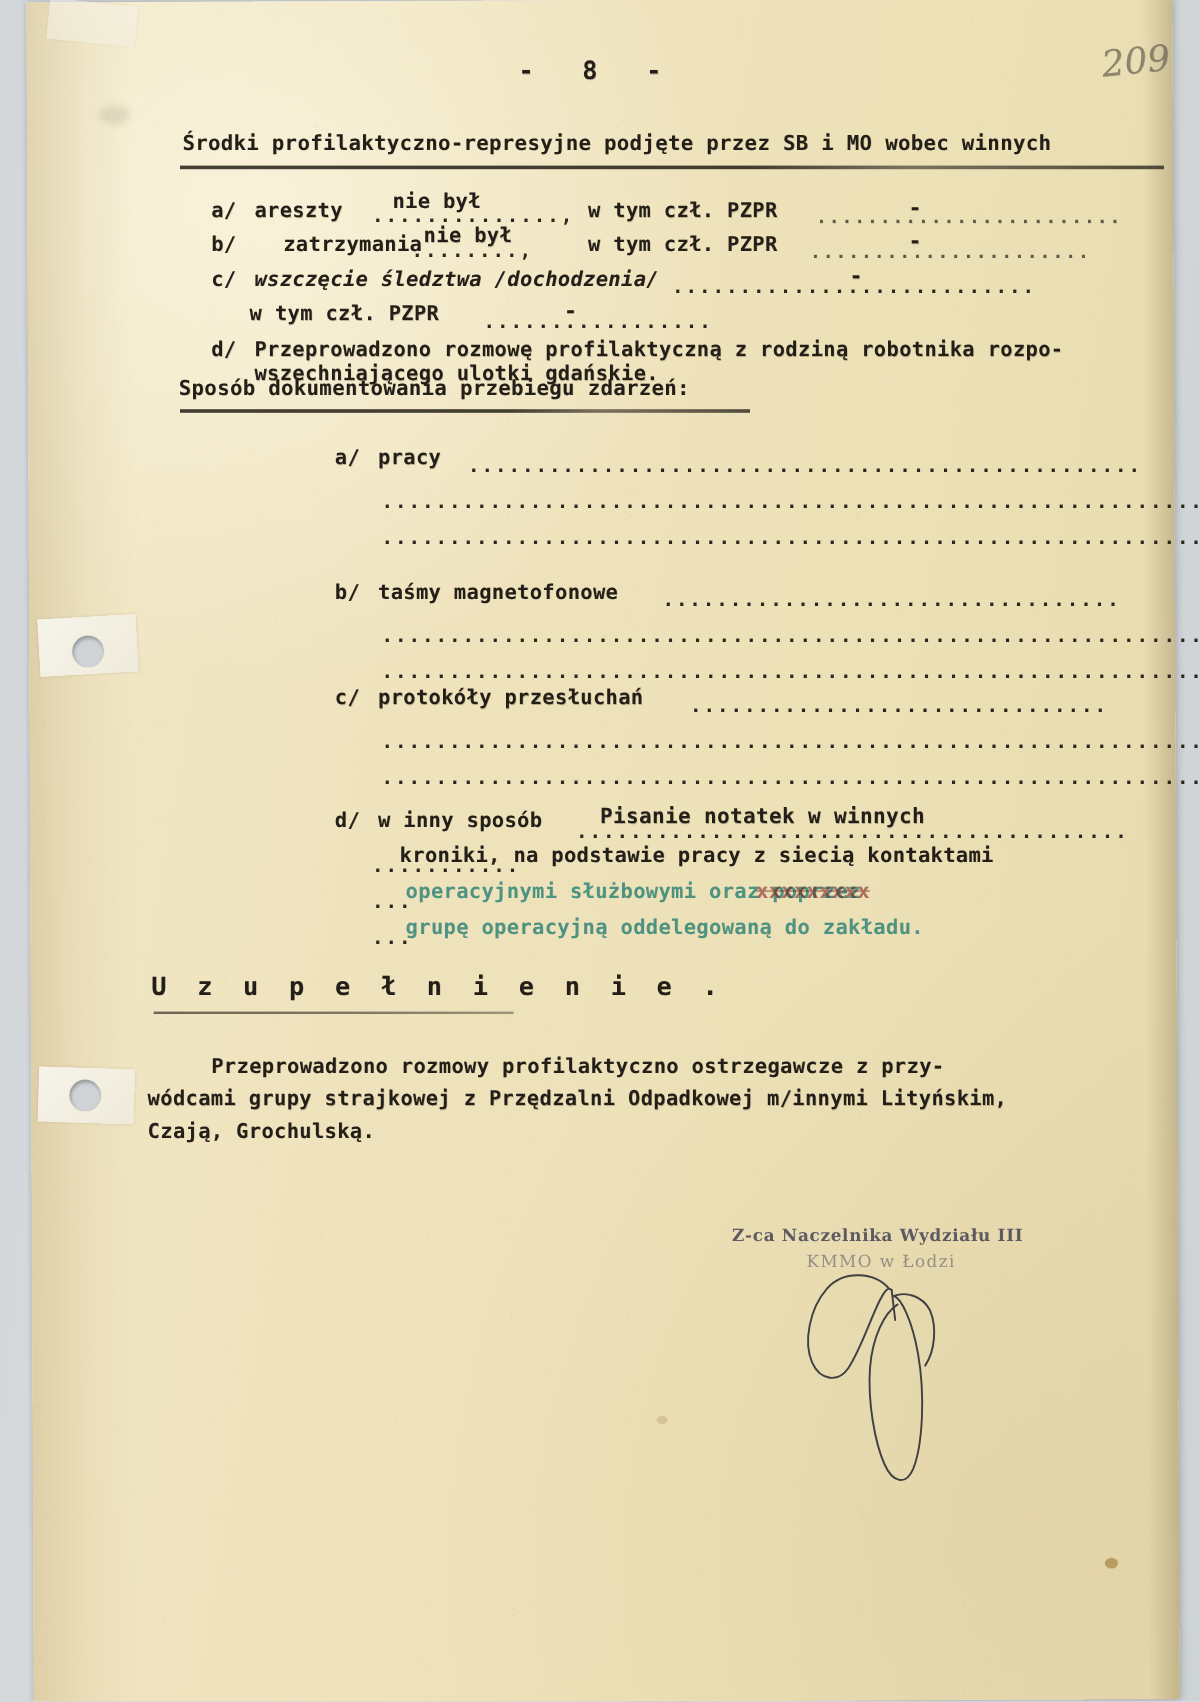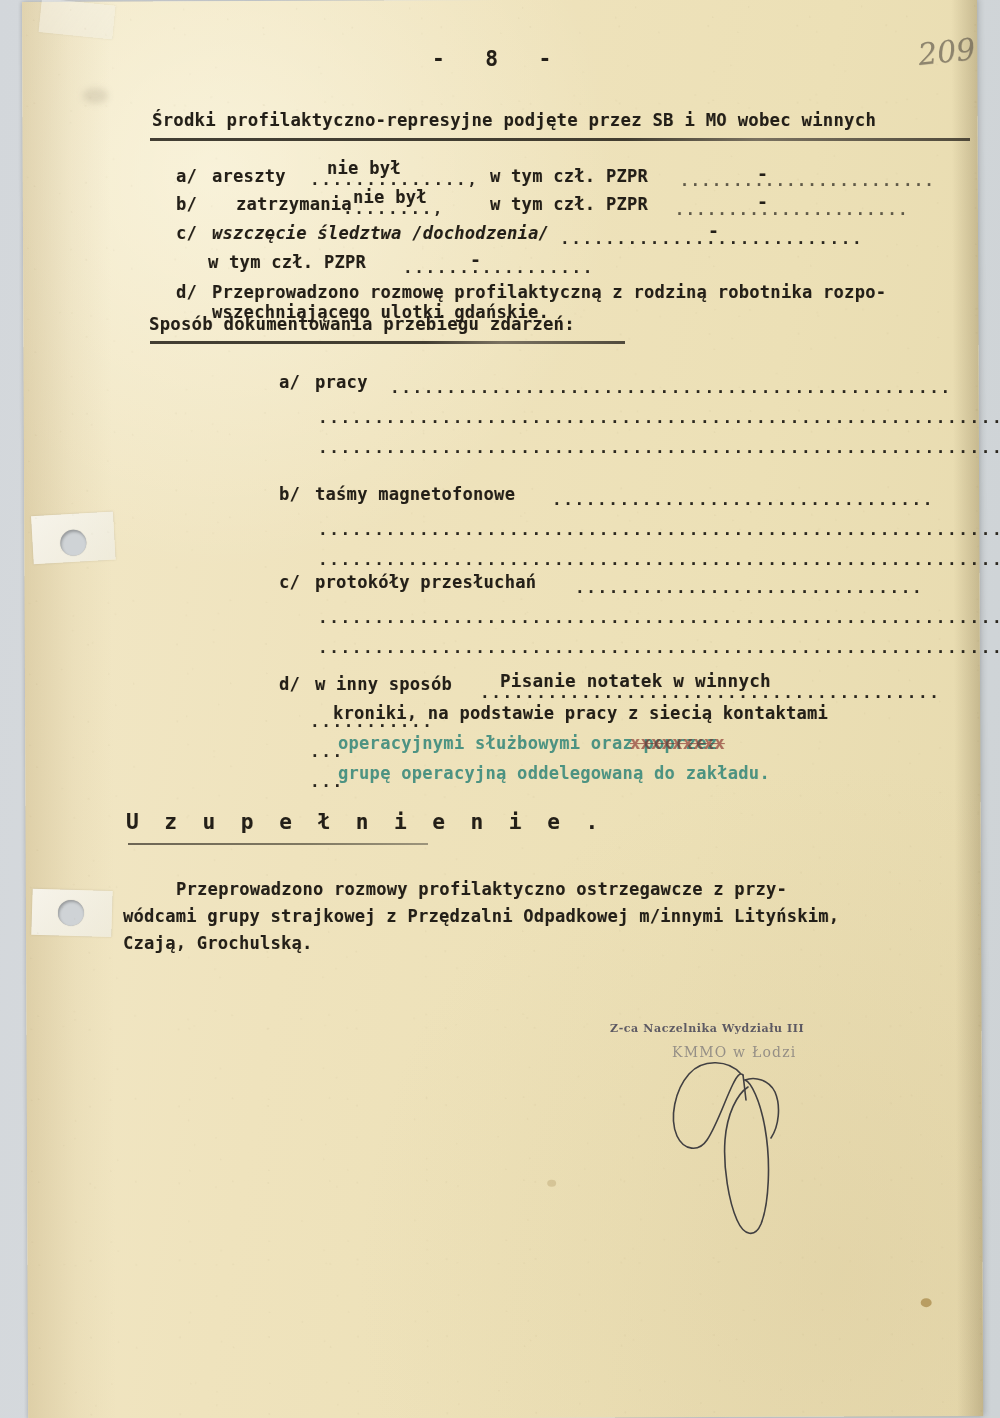--- a/index.html
+++ b/index.html
@@ -260,21 +260,21 @@
   <div class="t fade" style="left:338px;top:763px;font-size:17px;">grupę operacyjną oddelegowaną do zakładu.</div>
   <div class="dots" style="left:310px;top:772px;font-size:16px;">...</div>
 
   <div class="t spaced" style="left:126px;top:810px;font-size:21px;">U z u p e ł n i e n i e .</div>
   <div class="thin-rule" style="left:128px;top:843px;width:300px;"></div>
 
   <div class="t" style="left:176px;top:879px;font-size:17px;">Przeprowadzono rozmowy profilaktyczno ostrzegawcze z przy-</div>
   <div class="t" style="left:123px;top:906px;font-size:17px;">wódcami grupy strajkowej z Przędzalni Odpadkowej m/innymi Lityńskim,</div>
   <div class="t" style="left:123px;top:933px;font-size:17px;">Czają, Grochulską.</div>
 
-  <div class="sig-stamp" style="left:610px;top:1022px;font-size:11px;">Z-ca Naczelnika Wydziału III</div>
+  <div class="sig-stamp" style="left:610px;top:1022px;font-size:14px;">Z-ca Naczelnika Wydziału III</div>
   <div class="sig-stamp2" style="left:672px;top:1044px;font-size:14px;">KMMO w Łodzi</div>
 
   <svg class="sig-svg" viewBox="0 0 200 210" width="200" height="210" style="left:645px;top:1052px;">
     <g fill="none" stroke="#2b2b33" stroke-width="1.6" stroke-linecap="round" opacity="0.88">
       <path d="M96,22 C84,8 58,6 44,22 C30,38 24,66 32,84 C39,99 54,100 62,88
                C72,73 80,48 88,32 C92,24 95,20 98,23"></path>
       <path d="M98,23 C99,30 100,40 101,48"></path>
       <path d="M103,35 C92,42 82,62 80,88 C78,116 84,150 92,168
                C99,184 110,186 116,172 C124,152 126,110 120,76
                C115,48 106,30 100,28"></path>

